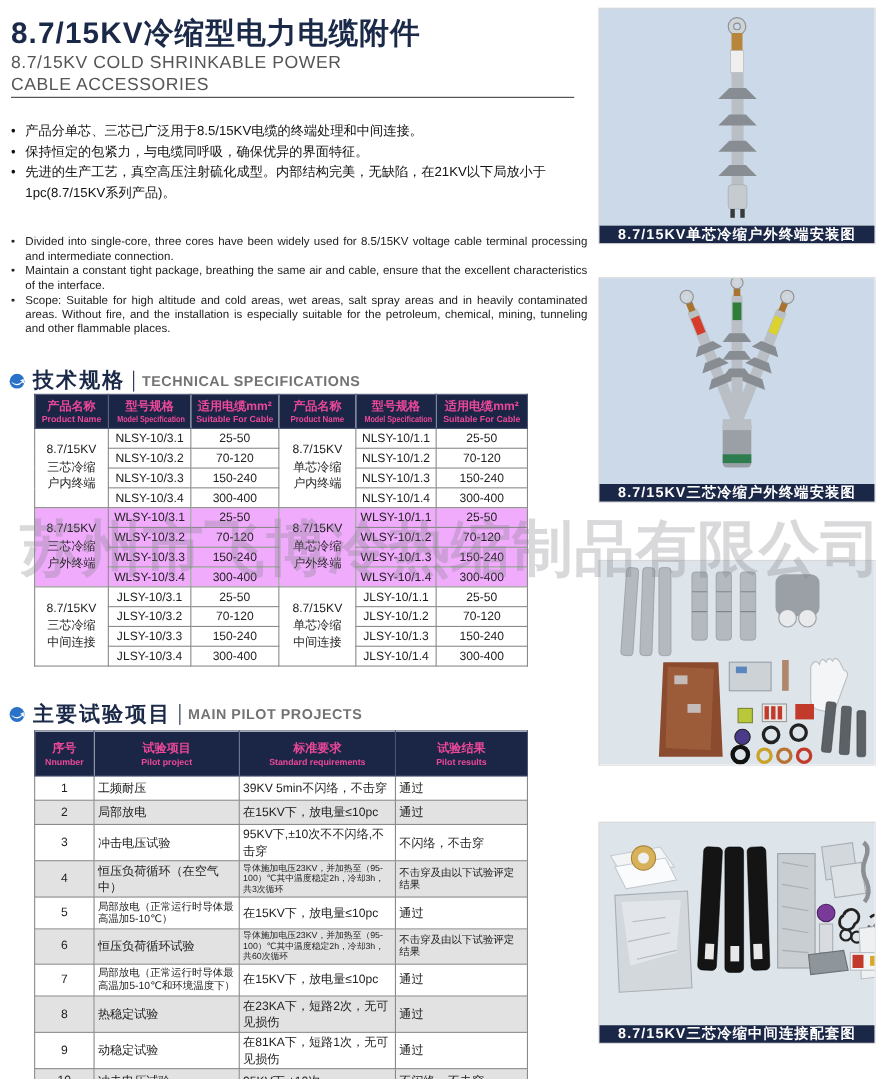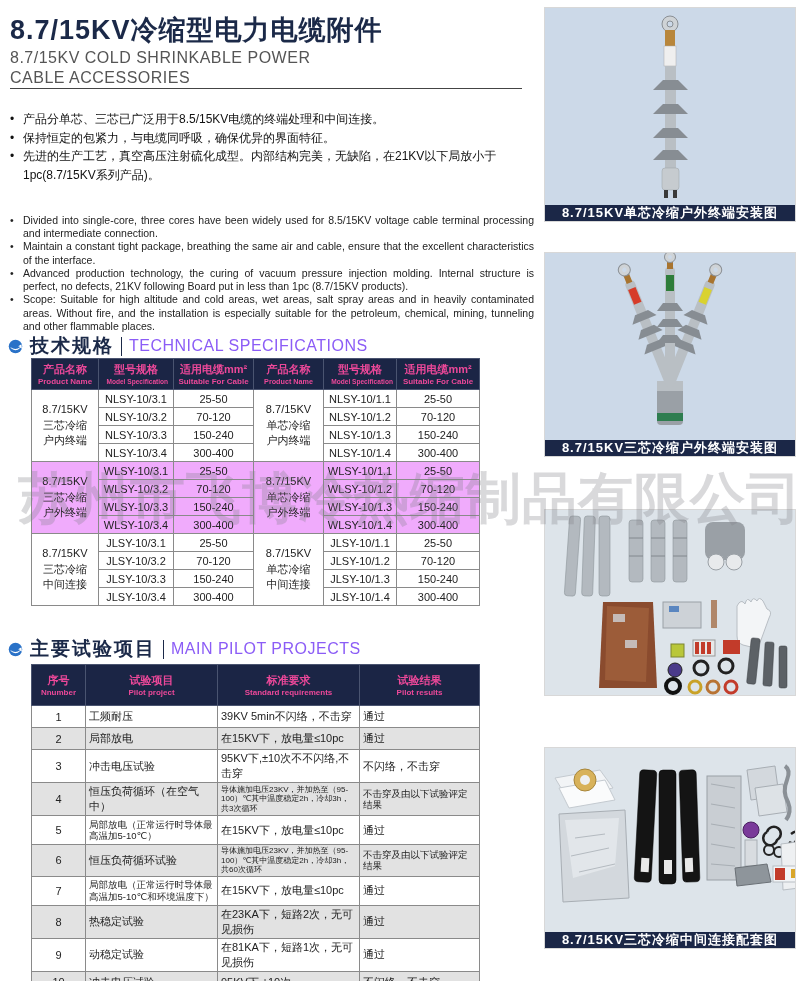--- a/index.html
+++ b/index.html
@@ -17,21 +17,21 @@
   .bullets{position:absolute;left:10px;margin:0;padding:0;list-style:none;}
   .bullets li{position:relative;padding-left:13px;}
   .bullets li::before{content:"•";position:absolute;left:0;top:0;}
   .bullets-cn{top:110px;width:516px;font-size:12px;line-height:1.55;color:#111;}
   .bullets-en{top:214px;width:524px;font-size:10.5px;line-height:1.26;color:#222;text-align:justify;}
   
   .sec{position:absolute;left:8px;display:flex;align-items:center;gap:7px;}
   .sec1{top:333px;} .sec2{top:636px;}
   .sec .cn{font-size:19px;font-weight:bold;color:#1b2948;letter-spacing:2px;}
   .sec .bar{width:1px;height:19px;background:#1b2948;}
-  .sec .en{font-size:16px;font-weight:normal;color:#8b5cf6;letter-spacing:.5px;}
+  .sec .en{font-size:13px;font-weight:bold;color:#737373;letter-spacing:.5px;}
   .sec-icon{width:15px;height:15px;flex:0 0 auto;}
   
   table{border-collapse:collapse;table-layout:fixed;}
   th,td{overflow:hidden;}
   .dtable{position:absolute;left:31px;width:448px;border:1.5px solid #555;}
   .dtable th{
     background:#1b2545;color:#ec4899;font-weight:bold;
     border:1px solid #4a5470;padding:3px 1px;vertical-align:middle;
   }
   .dtable th .h-cn{display:block;font-size:11px;}
@@ -76,21 +76,20 @@
 <div class="head-rule"></div>
 
 <ul class="bullets bullets-cn">
     <li>产品分单芯、三芯已广泛用于8.5/15KV电缆的终端处理和中间连接。</li>
     <li>保持恒定的包紧力，与电缆同呼吸，确保优异的界面特征。</li>
     <li>先进的生产工艺，真空高压注射硫化成型。内部结构完美，无缺陷，在21KV以下局放小于1pc(8.7/15KV系列产品)。</li>
   </ul>
 <ul class="bullets bullets-en">
     <li>Divided into single-core, three cores have been widely used for 8.5/15KV voltage cable terminal processing and intermediate connection.</li>
     <li>Maintain a constant tight package, breathing the same air and cable, ensure that the excellent characteristics of the interface.</li>
-    <li>Advanced production technology, the curing of vacuum pressure injection molding. Internal structure is perfect, no defects, 21KV following Board put in less than 1pc (8.7/15KV products).</li>
     <li>Scope: Suitable for high altitude and cold areas, wet areas, salt spray areas and in heavily contaminated areas. Without fire, and the installation is especially suitable for the petroleum, chemical, mining, tunneling and other flammable places.</li>
   </ul>
 
 <div class="watermark">苏州市飞博冷热缩制品有限公司</div>
 
 <div class="sec sec1">
   <svg class="sec-icon" viewBox="0 0 20 20">
     <circle cx="10" cy="10" r="9" fill="#2a72c8"></circle>
     <path d="M3.5 11 Q10 16 16.5 10.5 L13.5 9.5 L18 7 L18.5 13 L16.5 11.5 Q10 18 3.5 12 Z" fill="#fff"></path>
   </svg>

